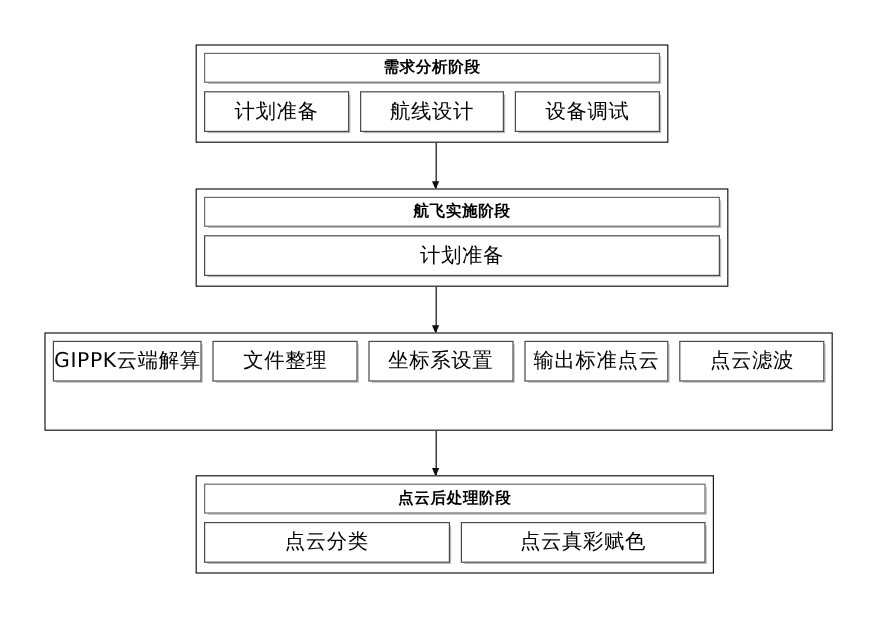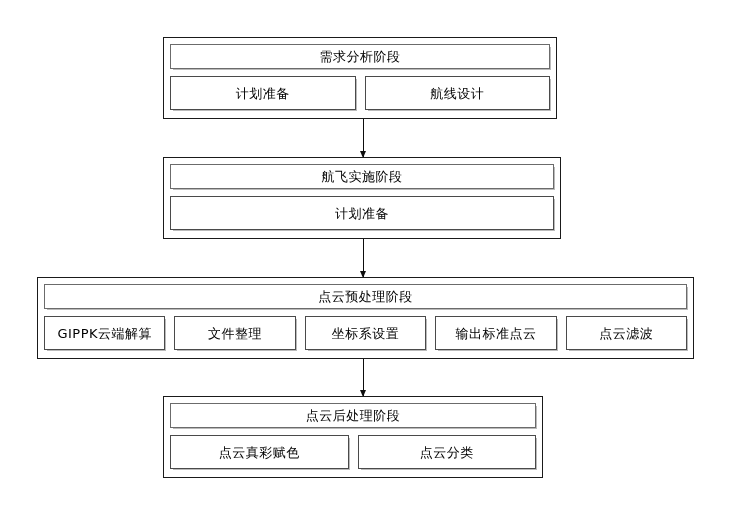--- a/index.html
+++ b/index.html
@@ -39,48 +39,49 @@
     border: 1px solid #6b6b6b;
     background: #ffffff;
     display: flex;
     align-items: center;
     justify-content: center;
     font-size: 13px;
     line-height: 1;
     letter-spacing: 0.5px;
     box-shadow: 2px 2px 0 -1px rgba(130,130,130,0.55);
     margin-bottom: 7px;
+    font-weight: bold;
   }
 
   
   .stage-steps {
     display: flex;
     gap: 9px;
   }
   .step {
     box-sizing: border-box;
     flex: 1 1 0;
     height: 34px;
     border: 1px solid #4a4a4a;
     background: #ffffff;
     display: flex;
     align-items: center;
     justify-content: center;
-    font-size: 13px;
+    font-size: 17px;
     line-height: 1;
     letter-spacing: 0.5px;
     white-space: nowrap;
     box-shadow: 2px 2px 0 -1px rgba(130,130,130,0.55);
   }
 
   
   .stage-1 { left: 163px; top: 37px;  width: 394px; height: 82px; }
-  .stage-2 { left: 163px; top: 157px; width: 398px; height: 82px; }
+  .stage-2 { left: 163px; top: 157px; width: 444px; height: 82px; }
   .stage-3 { left: 37px;  top: 277px; width: 657px; height: 82px; }
-  .stage-4 { left: 163px; top: 396px; width: 380px; height: 82px; }
+  .stage-4 { left: 163px; top: 396px; width: 432px; height: 82px; }
 
   
   .connector {
     position: absolute;
     left: 363px;
     width: 1px;
     background: #0d0d0d;
   }
   .connector .arrowhead {
     position: absolute;
@@ -99,54 +100,54 @@
 </head>
 <body>
 
 <div id="canvas">
 
   <div class="stage stage-1">
     <div class="stage-title">需求分析阶段</div>
     <div class="stage-steps">
       <div class="step">计划准备</div>
       <div class="step">航线设计</div>
+      <div class="step">设备调试</div>
     </div>
   </div>
 
   <div class="connector conn-1">
     <div class="arrowhead"></div>
   </div>
 
   <div class="stage stage-2">
     <div class="stage-title">航飞实施阶段</div>
     <div class="stage-steps">
       <div class="step">计划准备</div>
     </div>
   </div>
 
   <div class="connector conn-2">
     <div class="arrowhead"></div>
   </div>
 
   <div class="stage stage-3">
-    <div class="stage-title">点云预处理阶段</div>
     <div class="stage-steps">
       <div class="step">GIPPK云端解算</div>
       <div class="step">文件整理</div>
       <div class="step">坐标系设置</div>
       <div class="step">输出标准点云</div>
       <div class="step">点云滤波</div>
     </div>
   </div>
 
   <div class="connector conn-3">
     <div class="arrowhead"></div>
   </div>
 
   <div class="stage stage-4">
     <div class="stage-title">点云后处理阶段</div>
     <div class="stage-steps">
+      <div class="step">点云分类</div>
       <div class="step">点云真彩赋色</div>
-      <div class="step">点云分类</div>
     </div>
   </div>
 
 </div>
 
 </body></html>

